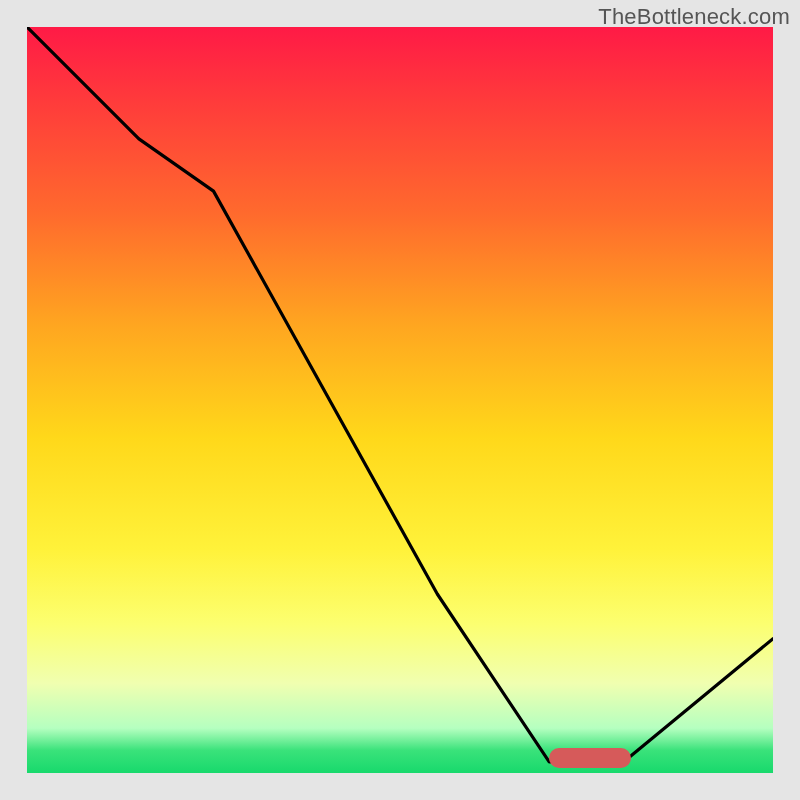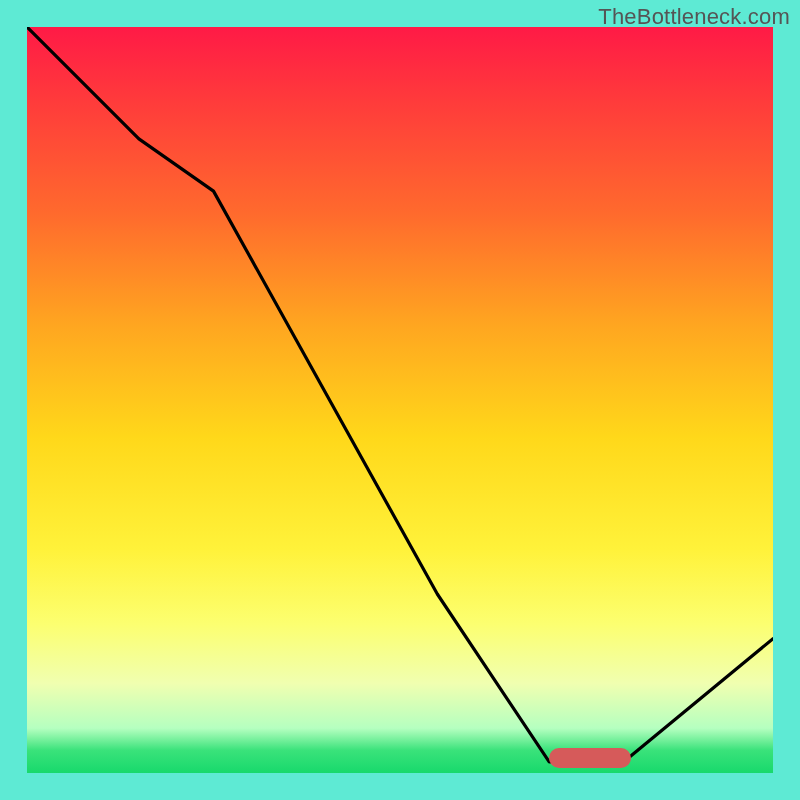--- a/index.html
+++ b/index.html
@@ -8,21 +8,21 @@
     width: 800px;
     height: 800px;
     background: #000;
     font-family: Arial, Helvetica, sans-serif;
     overflow: hidden;
   }
   .canvas {
     position: relative;
     width: 800px;
     height: 800px;
-    background: #5eead4;
+    background: #e5e5e5;
   }
   .watermark {
     position: absolute;
     top: 4px;
     right: 10px;
     color: #555;
     font-size: 22px;
     letter-spacing: 0.2px;
     font-weight: 500;
     user-select: none;

